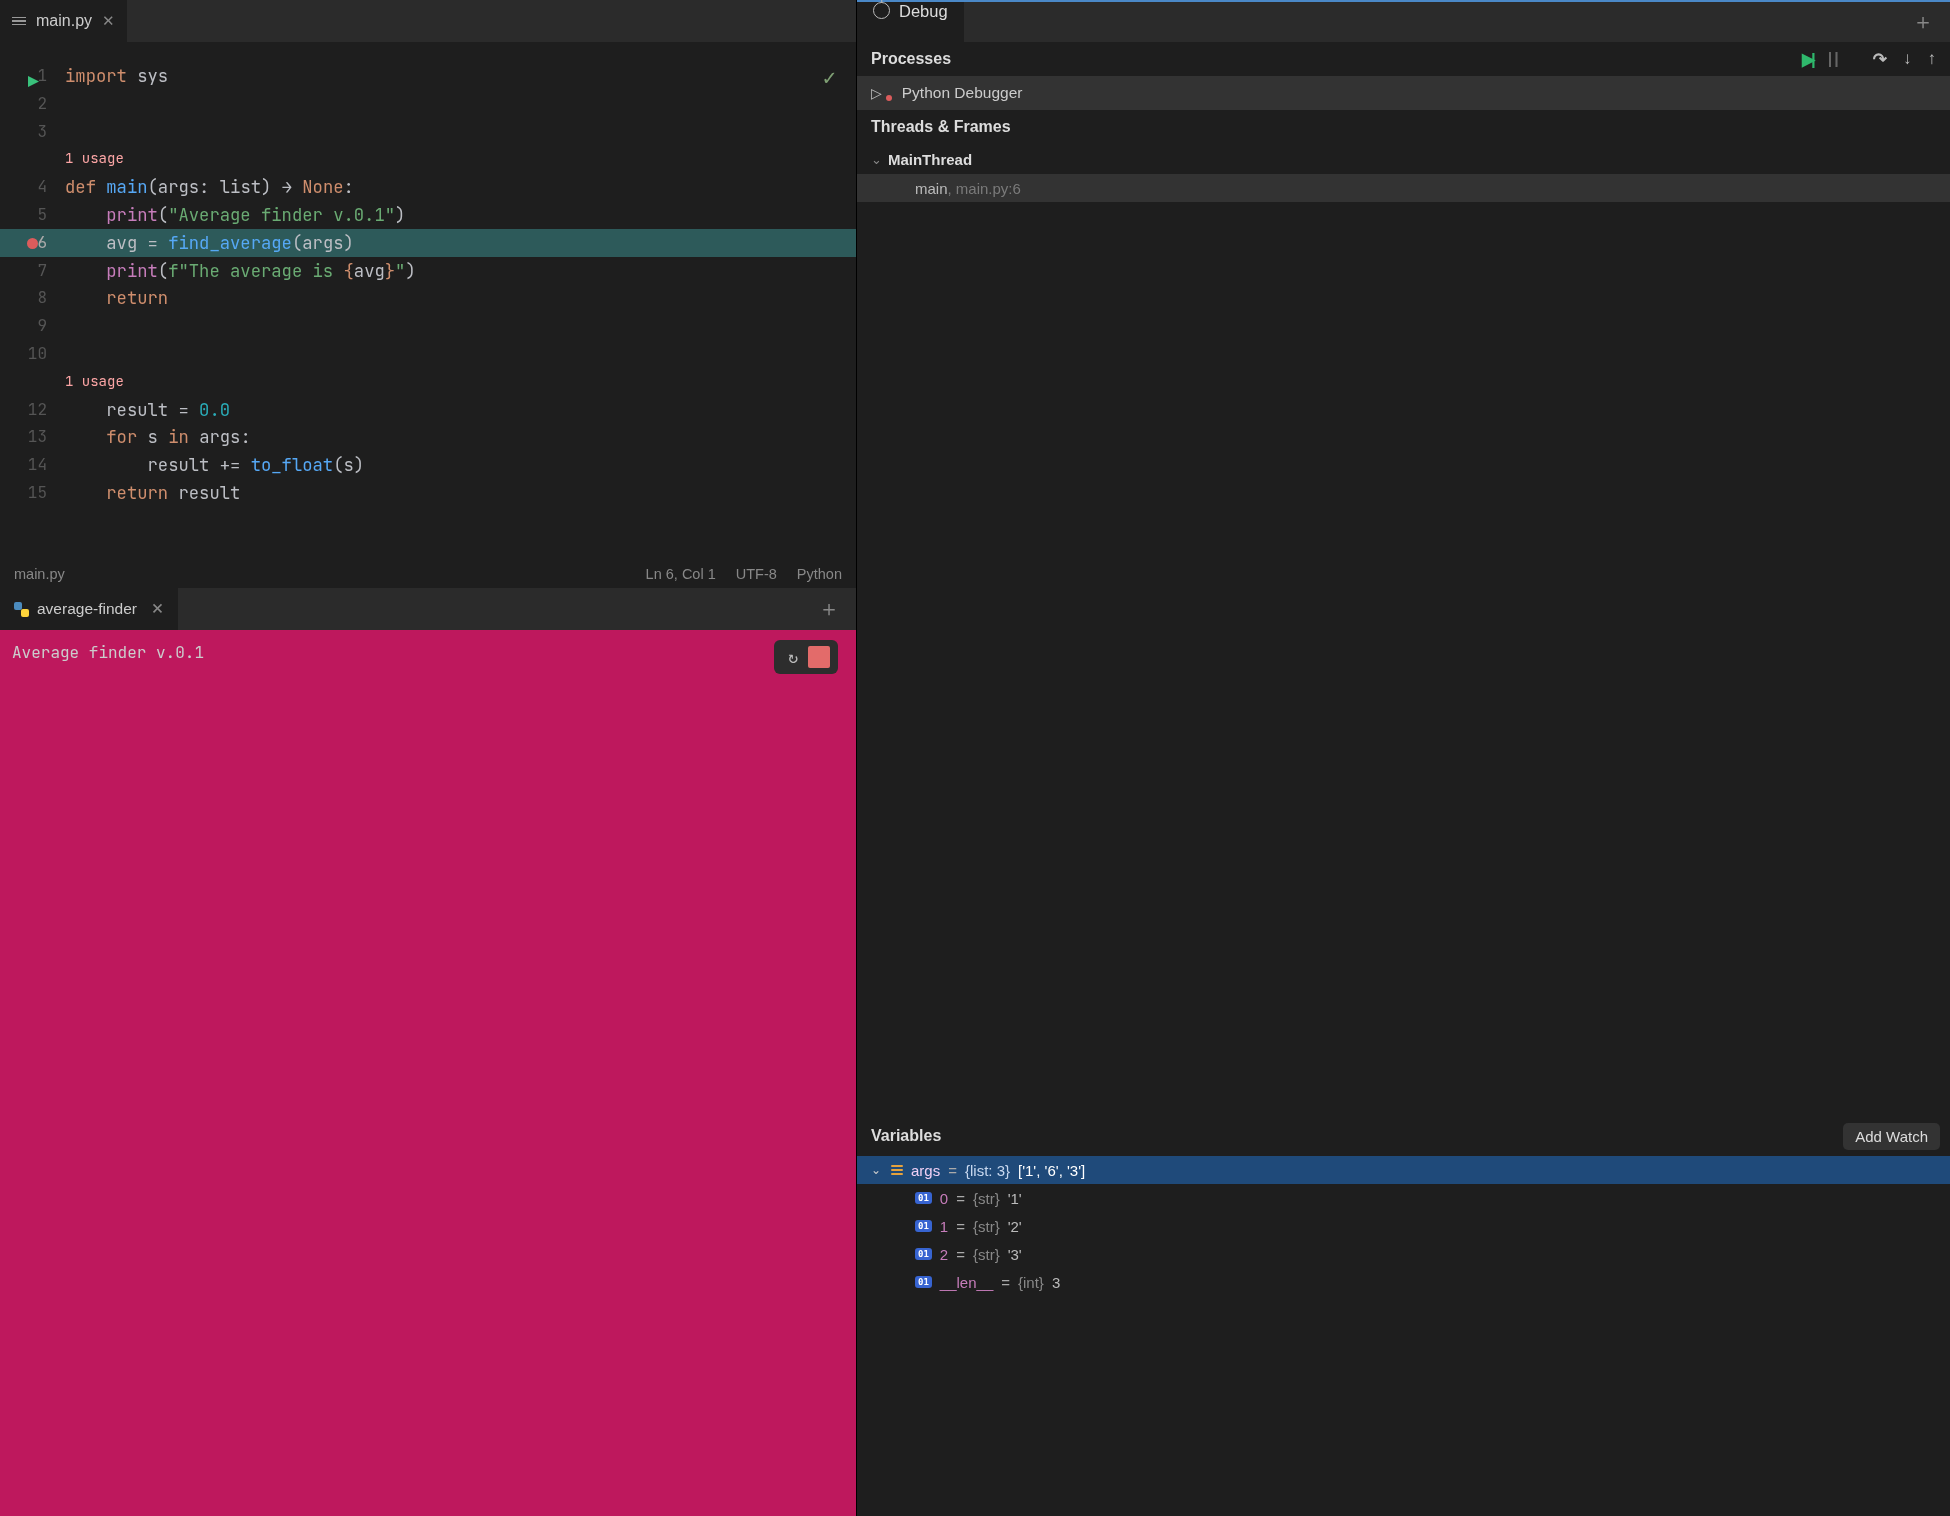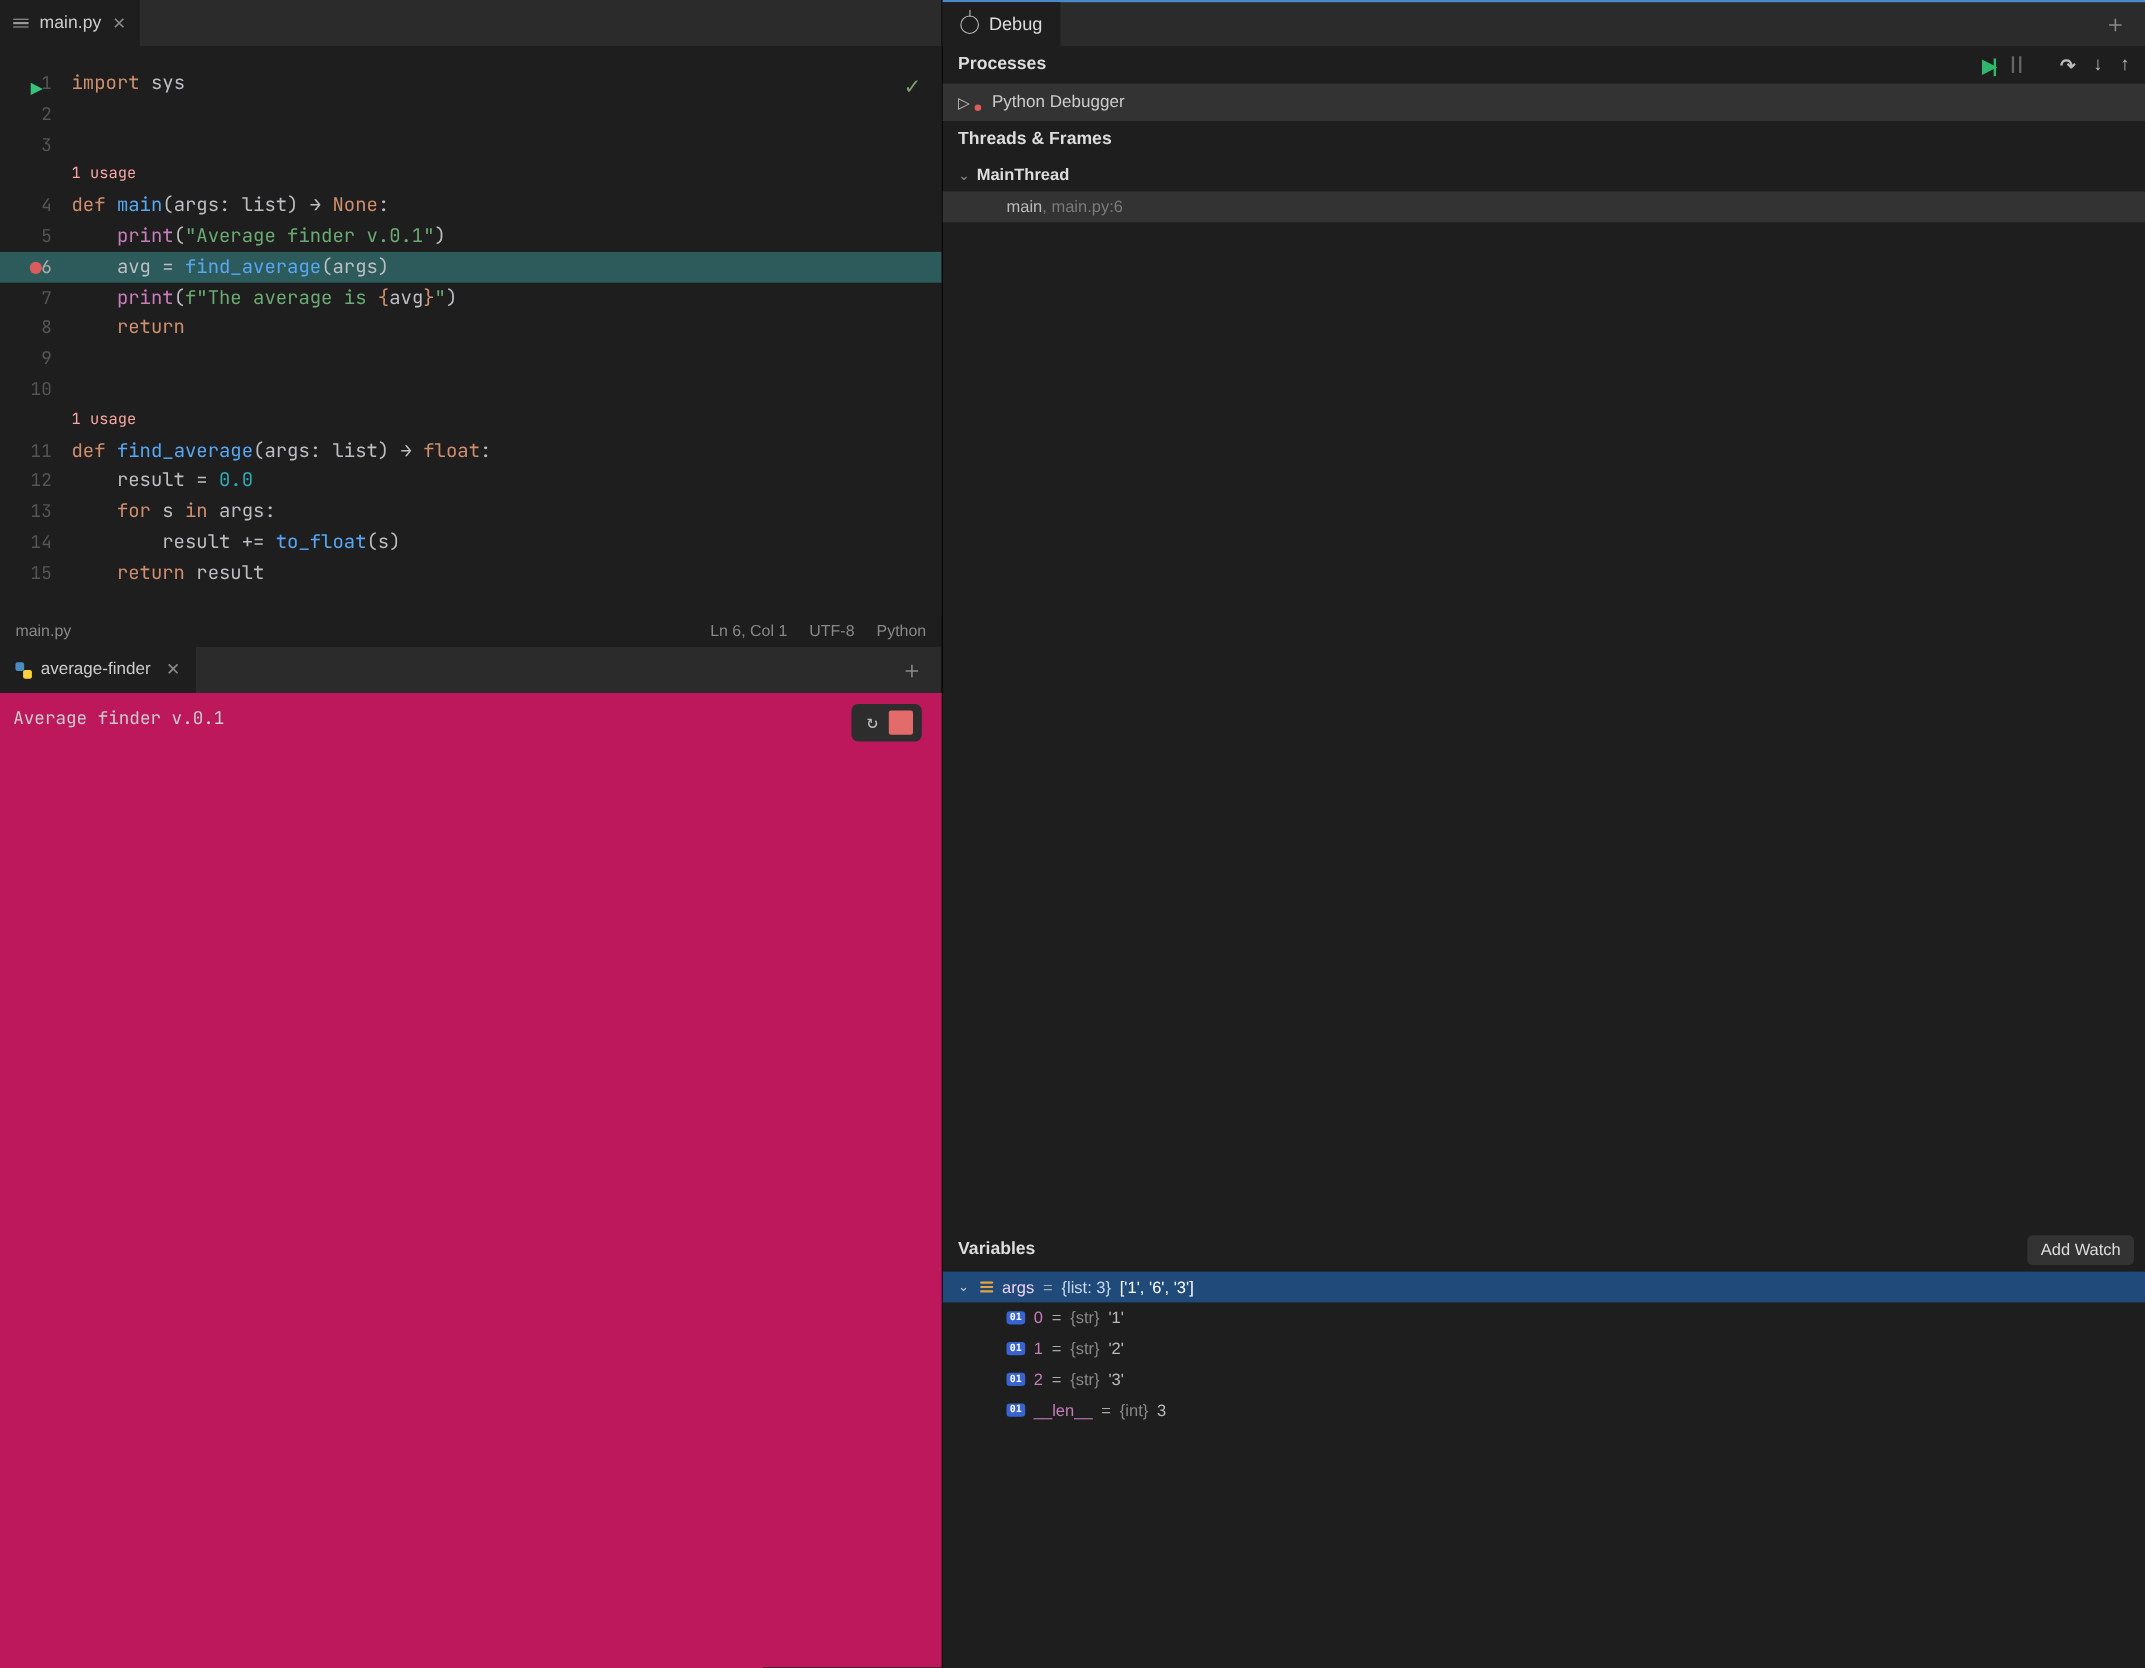--- a/index.html
+++ b/index.html
@@ -50,21 +50,21 @@
 .console-tabs .plus { margin-left:auto; padding:0 16px; color:#888; font-size:22px; display:flex; align-items:center; }
 .console-body { flex:1; background:#be185d; font-family:"JetBrains Mono",monospace; font-size:16px; color:#ccc; padding:12px 12px; position:relative; }
 .console-ctrls { position:absolute; right:18px; top:10px; display:flex; gap:4px; background:#2d2d2d; border-radius:6px; padding:6px 8px; }
 .console-ctrls span { width:22px; height:22px; display:flex; align-items:center; justify-content:center; }
 .stop-sq { width:11px; height:11px; background:#e36b6a; border-radius:2px; }
 .reload { color:#bbb; font-size:17px; }
 .upper { display:flex; flex-direction:column; height:588px; }
 
 
 .right-tabs { height:42px; background:#2b2b2b; display:flex; align-items:stretch; border-top:2px solid #4a88c7; }
-.right-tab { display:flex; gap:9px; align-items:center; padding:0 16px; background:#1e1e1e; font-size:16.5px; color:#ddd; }
+.right-tab { display:flex; gap:9px; align-items:flex-start; padding:0 16px; background:#1e1e1e; font-size:16.5px; color:#ddd; }
 .bug-ico { width:17px; height:17px; border:1.5px solid #bbb; border-radius:50%; position:relative; }
 .bug-ico::before { content:""; position:absolute; width:1.5px; height:6px; background:#bbb; left:50%; top:-6px; transform:translateX(-50%);}
 .right-tabs .plus { margin-left:auto; padding:0 16px; color:#888; font-size:22px; display:flex; align-items:center; }
 
 .section-head { height:34px; display:flex; align-items:center; padding:0 14px; font-size:16px; color:#ddd; font-weight:700;text-align:right; }
 .proc-head { justify-content:space-between; }
 .proc-ctrls { display:flex; gap:16px; align-items:center; }
 .resume-ico { color:#2fb86c; font-size:17px; letter-spacing:-4px; }
 .pause-ico { color:#666; letter-spacing:2px; }
 .stop2 { width:12px; height:12px; background:#e36b6a; border-radius:2px; }
@@ -179,25 +179,20 @@
             <span class="gutter">10</span>
             <span class="bp-col"></span>
             <span class="code"></span>
           </div>
         <div class="line">
             <span class="gutter"></span>
             <span class="bp-col"></span>
             <span class="code usage">1 usage</span>
           </div>
         <div class="line">
-            <span class="gutter">11</span>
-            <span class="bp-col"></span>
-            <span class="code"><span class="kw">def</span><span class="txt"> </span><span class="fn">find_average</span><span class="txt">(args: </span><span class="txt">list</span><span class="txt">) </span><span class="op">→ </span><span class="kw">float</span><span class="txt">:</span></span>
-          </div>
-        <div class="line">
             <span class="gutter">12</span>
             <span class="bp-col"></span>
             <span class="code"><span class="txt">    </span><span class="txt">result</span><span class="op"> = </span><span class="num">0.0</span></span>
           </div>
         <div class="line">
             <span class="gutter">13</span>
             <span class="bp-col"></span>
             <span class="code"><span class="txt">    </span><span class="kw">for</span><span class="txt"> </span><span class="txt">s</span><span class="txt"> </span><span class="kw">in</span><span class="txt"> </span><span class="txt">args</span><span class="txt">:</span></span>
           </div>
         <div class="line">

